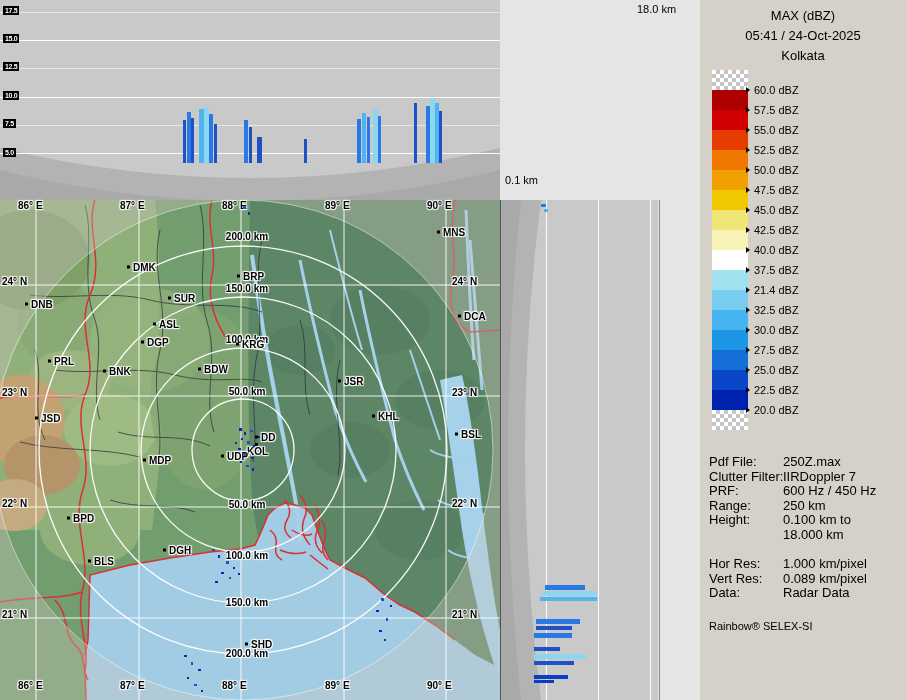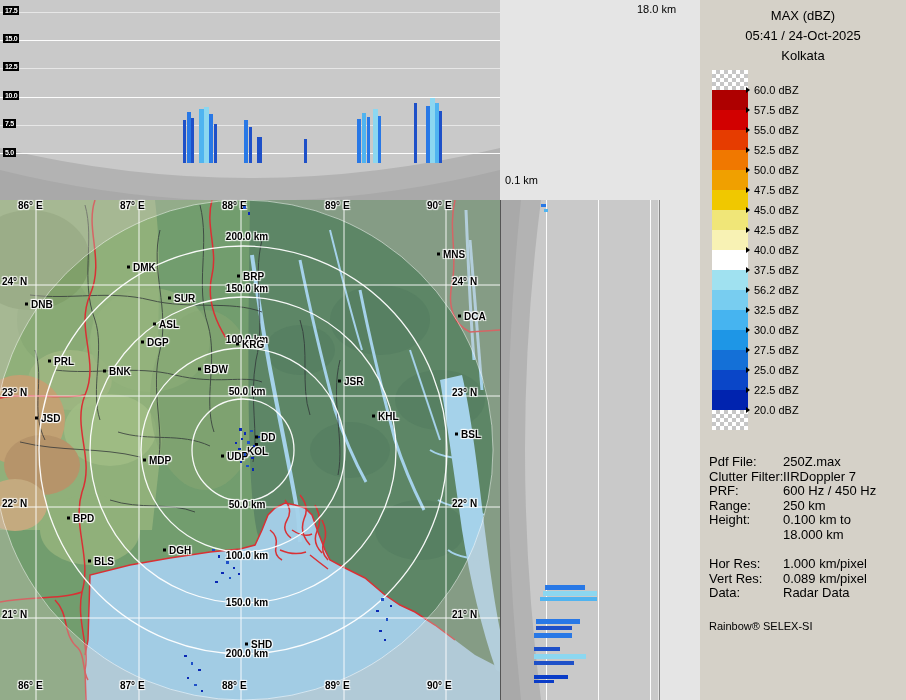--- a/index.html
+++ b/index.html
@@ -314,21 +314,21 @@
       <div class="station" style="left: 455px; top: 434px;">
         <span class="sdot"></span>
         <span class="sname">BSL</span>
       </div>
 
       <div class="station" style="left: 458px; top: 316px;">
         <span class="sdot"></span>
         <span class="sname">DCA</span>
       </div>
 
-      <div class="station" style="left: 437px; top: 254px;">
+      <div class="station" style="left: 437px; top: 232px;">
         <span class="sdot"></span>
         <span class="sname">MNS</span>
       </div>
 
       <div class="station" style="left: 255px; top: 437px;">
         <span class="sdot"></span>
         <span class="sname">DD</span>
       </div>
 
       <div class="station" style="left: 247px; top: 450px; flex-direction: column;">
@@ -523,21 +523,21 @@
           <span class="scale-text">40.0 dBZ</span>
         </div>
 
         <div class="scale-row">
           <span class="tri"></span>
           <span class="scale-text">37.5 dBZ</span>
         </div>
 
         <div class="scale-row">
           <span class="tri"></span>
-          <span class="scale-text">56.2 dBZ</span>
+          <span class="scale-text">21.4 dBZ</span>
         </div>
 
         <div class="scale-row">
           <span class="tri"></span>
           <span class="scale-text">32.5 dBZ</span>
         </div>
 
         <div class="scale-row">
           <span class="tri"></span>
           <span class="scale-text">30.0 dBZ</span>

